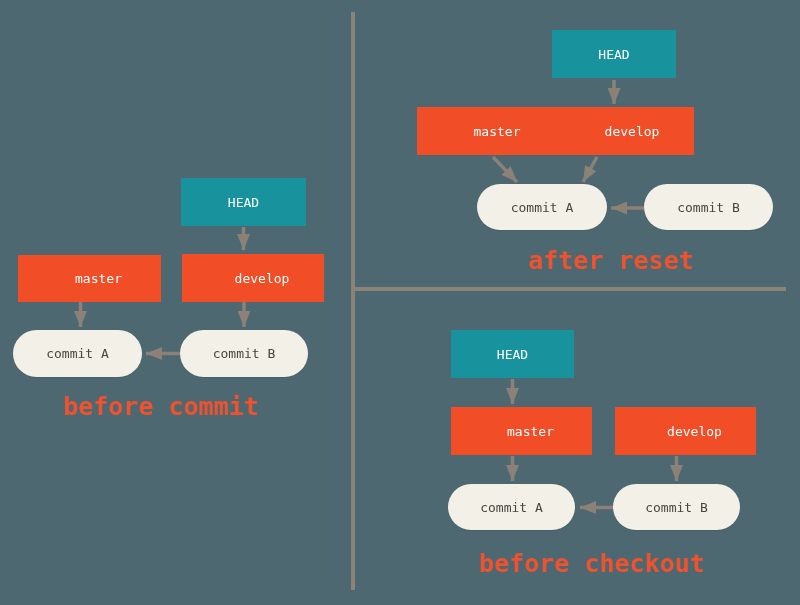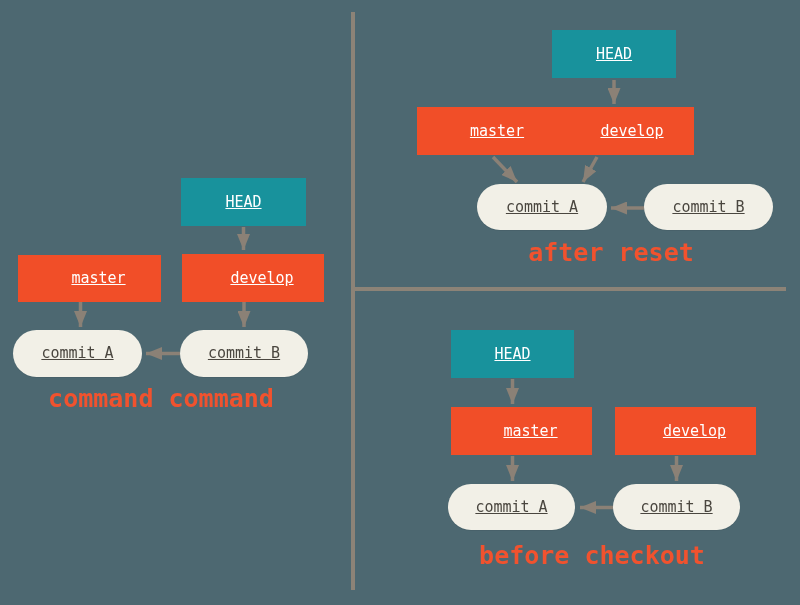--- a/index.html
+++ b/index.html
@@ -43,24 +43,23 @@
     position:absolute;
     background:var(--divider);
   }
   .divider-v{left:351px;top:12px;width:4px;height:578px;}
   .divider-h{left:353px;top:287px;width:433px;height:4px;}
   .node{
     position:absolute;
     display:flex;
     align-items:center;
     justify-content:center;
-    font-size:15px;
+    font-size:13px;
     line-height:1;
     white-space:nowrap;
-    text-decoration:underline;
   }
   .node.head{
     background:var(--head);
     color:var(--node-text);
   }
   .node.branch{
     background:var(--branch);
     color:var(--node-text);
     padding-left:18px;
   }
@@ -73,20 +72,21 @@
   }
   .caption{
     position:absolute;
     width:300px;
     text-align:center;
     font-size:25px;
     font-weight:bold;
     color:var(--caption);
     letter-spacing:0px;
     white-space:nowrap;
+    margin-top:8px;
   }
 </style>
 </head>
 <body>
 
 <div class="canvas">
 
   <svg class="overlay" width="800" height="605" viewBox="0 0 800 605" xmlns="http://www.w3.org/2000/svg">
     <defs>
       <marker id="ah" markerUnits="userSpaceOnUse" markerWidth="16" markerHeight="13" refX="16" refY="6.5" orient="auto">
@@ -112,21 +112,21 @@
 
   <div class="divider divider-v"></div>
   <div class="divider divider-h"></div>
 
   <section>
     <div class="node head" style="left:181px;top:178px;width:125px;height:48px;">HEAD</div>
     <div class="node branch" style="left:18px;top:255px;width:125px;height:47px;">master</div>
     <div class="node branch" style="left:182px;top:254px;width:124px;height:48px;">develop</div>
     <div class="node commit" style="left:13px;top:330px;width:129px;height:47px;">commit A</div>
     <div class="node commit" style="left:180px;top:330px;width:128px;height:47px;">commit B</div>
-    <div class="caption" style="left:11px;top:384px;">command command</div>
+    <div class="caption" style="left:11px;top:384px;">before commit</div>
   </section>
 
   <section>
     <div class="node head" style="left:552px;top:30px;width:124px;height:48px;">HEAD</div>
     <div class="node branch" style="left:417px;top:107px;width:124px;height:48px;">master</div>
     <div class="node branch" style="left:552px;top:107px;width:124px;height:48px;">develop</div>
     <div class="node commit" style="left:477px;top:184px;width:130px;height:46px;">commit A</div>
     <div class="node commit" style="left:644px;top:184px;width:129px;height:46px;">commit B</div>
     <div class="caption" style="left:461px;top:238px;">after reset</div>
   </section>

